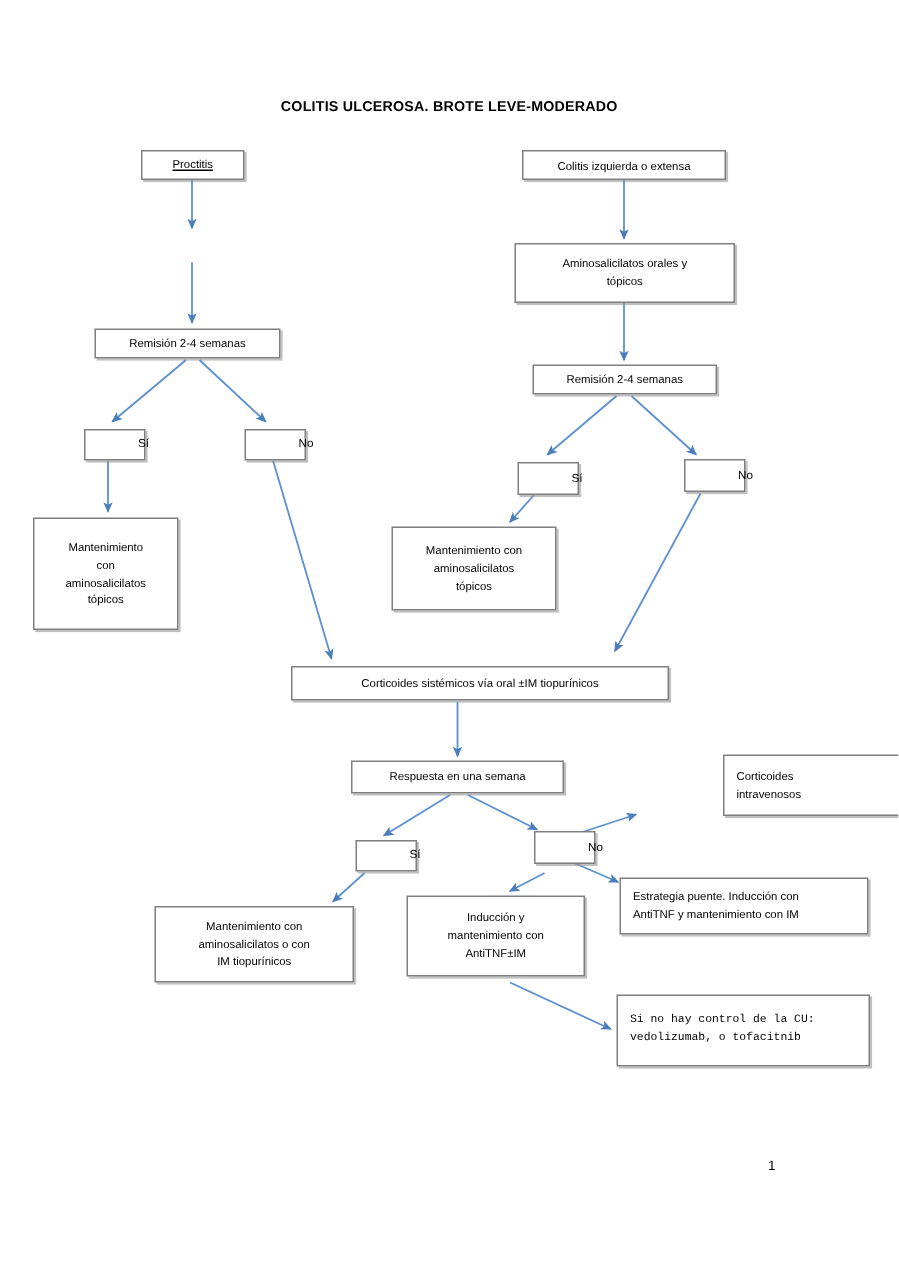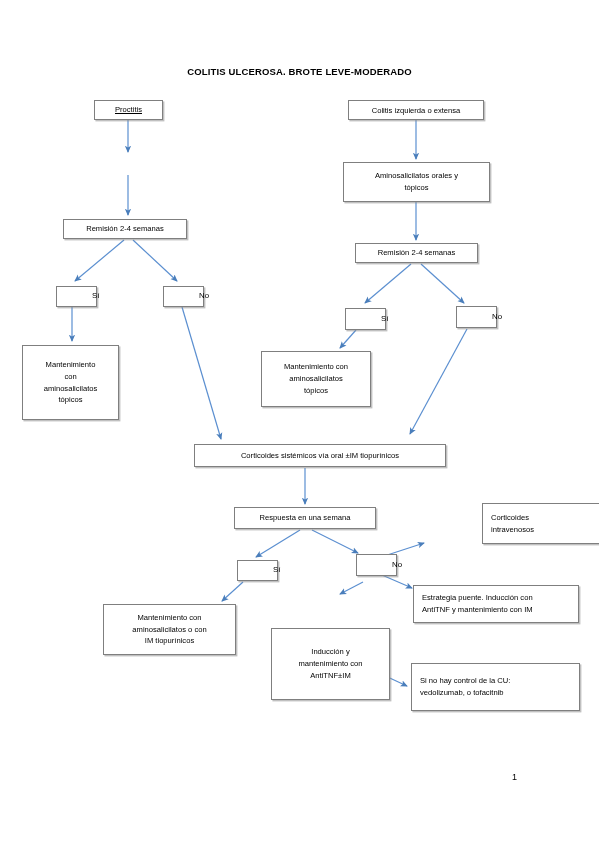--- a/index.html
+++ b/index.html
@@ -212,21 +212,21 @@
   </div>
 
   <div class="node" style="left:103px; top:604px; width:133px; height:51px;">
     <div class="lines">
       <div>Mantenimiento con</div>
       <div>aminosalicilatos o con</div>
       <div>IM tiopurínicos</div>
     </div>
   </div>
 
-  <div class="node" style="left:271px; top:628px; width:119px; height:72px;">
+  <div class="node" style="left:271px; top:597px; width:119px; height:54px;">
     <div class="lines">
       <div>Inducción y</div>
       <div>mantenimiento con</div>
       <div>AntiTNF±IM</div>
     </div>
   </div>
 
   <div class="node left-text" style="left:441px; top:503px; width:126px; height:41px;margin-left:41px;">
     <div class="lines">
       <div>Corticoides</div>
@@ -234,21 +234,21 @@
     </div>
   </div>
 
   <div class="node left-text" style="left:413px; top:585px; width:166px; height:38px;">
     <div class="lines">
       <div>Estrategia puente. Inducción con</div>
       <div>AntiTNF y mantenimiento con IM</div>
     </div>
   </div>
 
-  <div class="node left-text" style="left:411px; top:663px; width:169px; height:48px;">
+  <div class="node left-text" style="left:411px; top:663px; width:169px; height:48px;font-family:Liberation Mono, monospace;">
     <div class="lines">
       <div>Si no hay control de la CU:</div>
       <div>vedolizumab, o tofacitnib</div>
     </div>
   </div>
 
   <div class="pagenum">1</div>
 
 </div>
 

